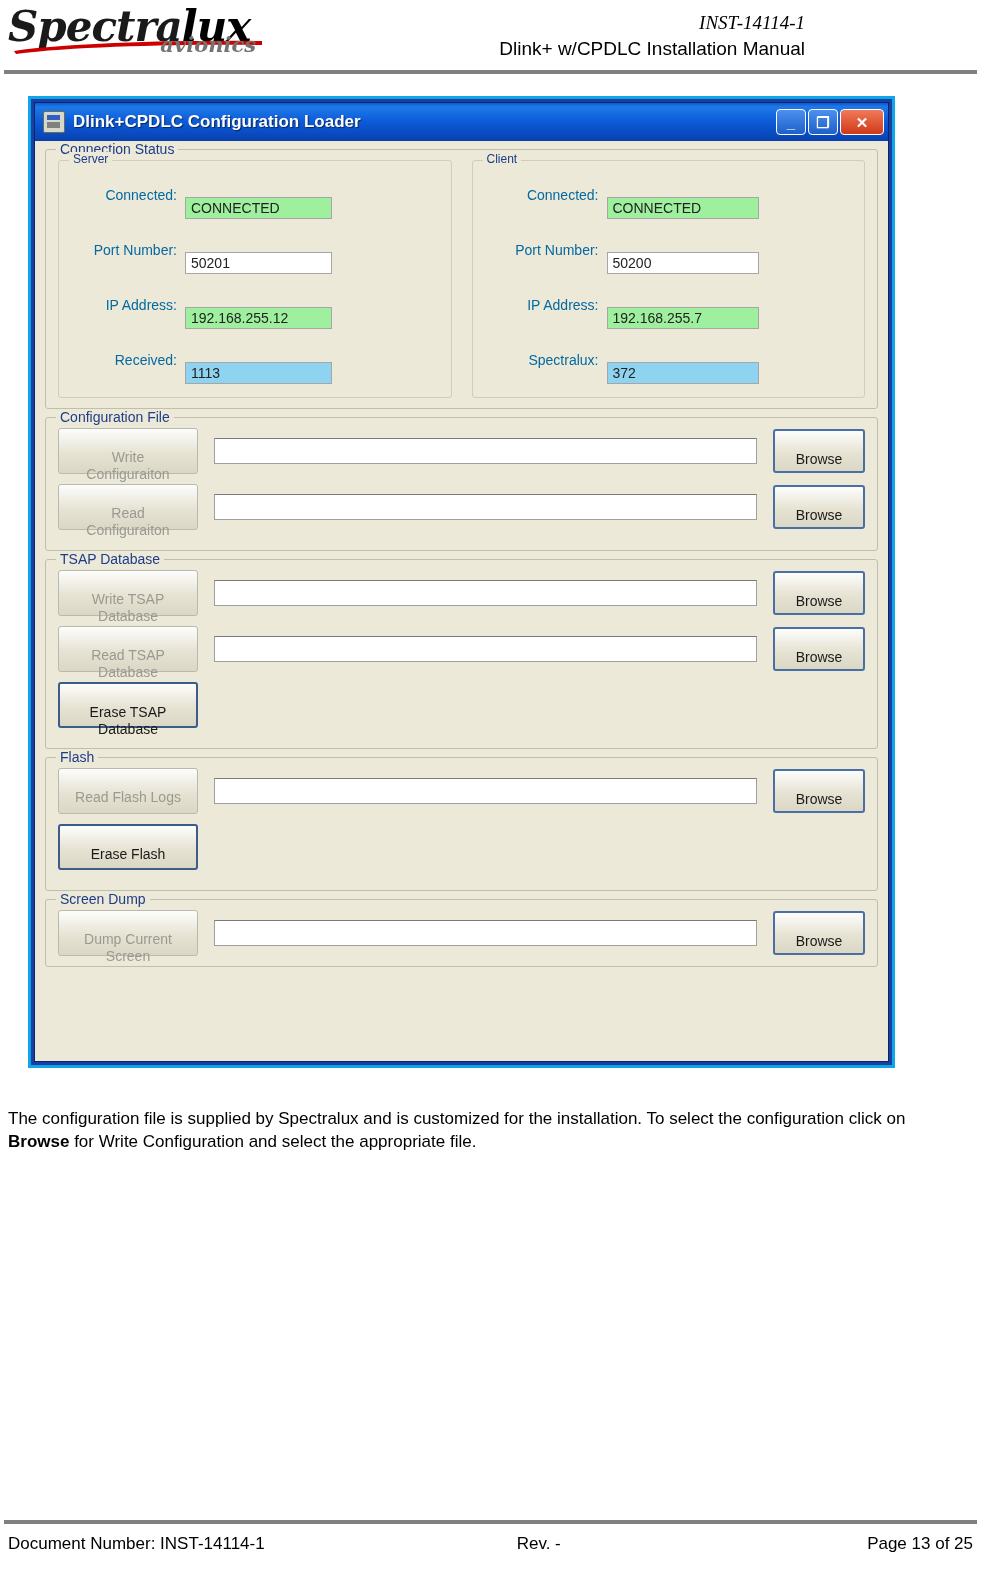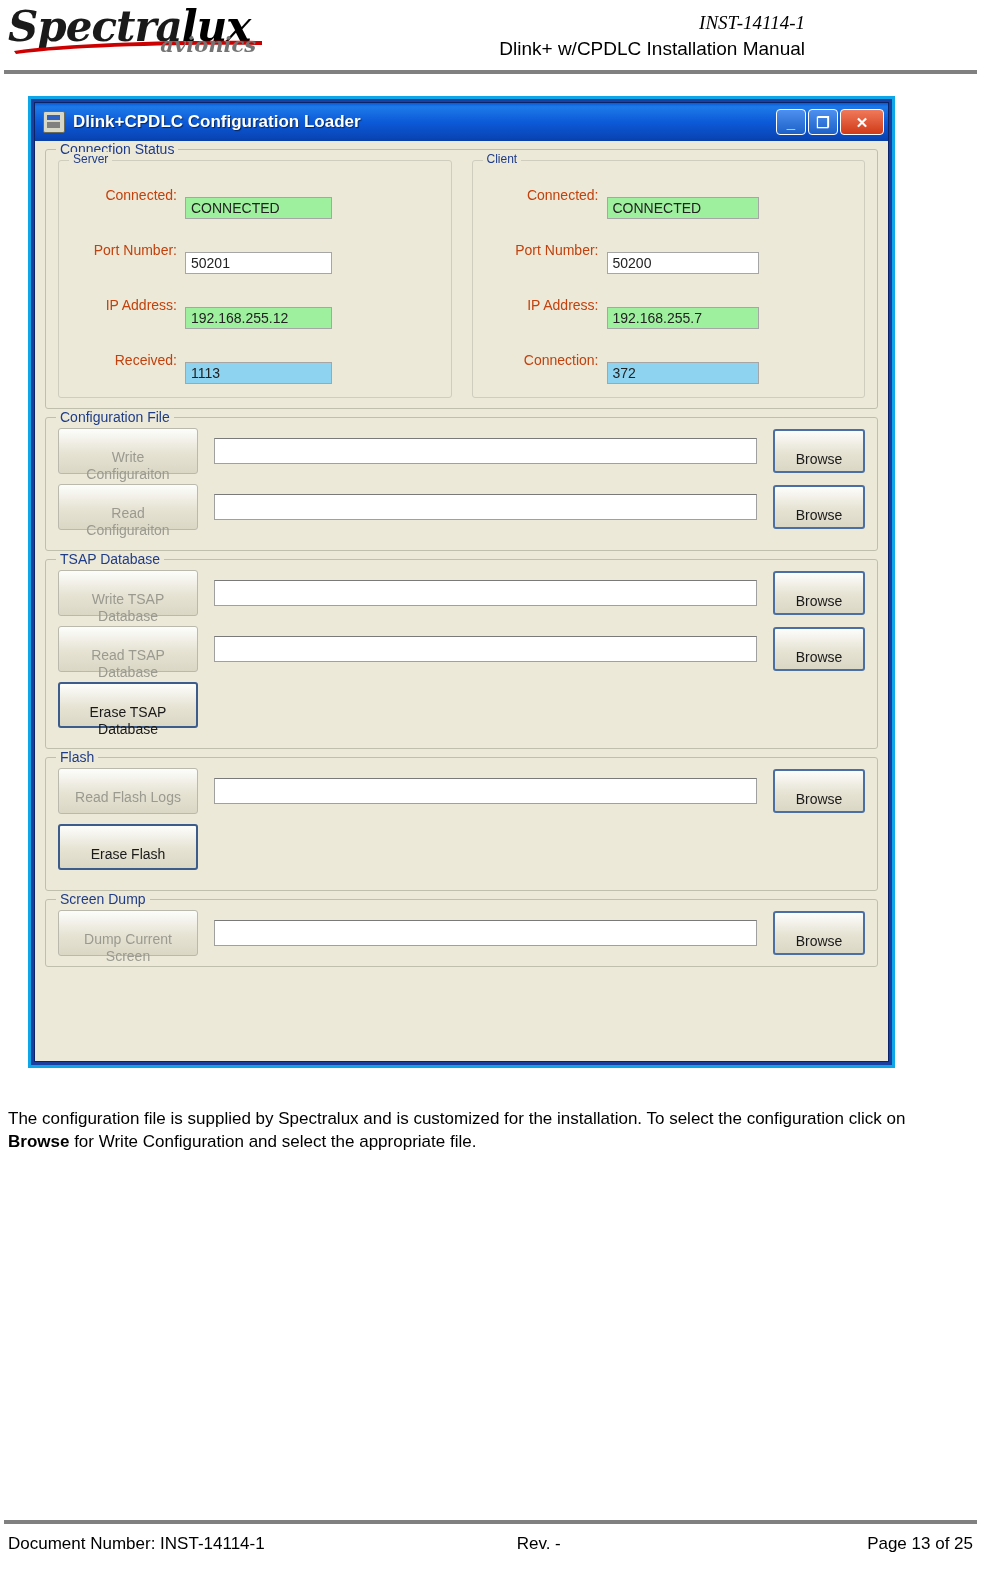--- a/index.html
+++ b/index.html
@@ -212,21 +212,21 @@
     display: flex;
     align-items: center;
     margin-bottom: 7px;
     font-size: 14px;
     color: #333;
   }
   .kv .k {
     text-align: right;
     padding-right: 8px;
     white-space: nowrap;
-    color: #c2410c;
+    color: #0369a1;
   }
   .server .k { width: 108px; }
   .client .k { width: 116px; }
   .val {
     border: 1px solid #a6a6a6;
     background: #fff;
     height: 20px;
     line-height: 20px;
     padding: 0 5px;
     font-size: 14px;
@@ -378,21 +378,21 @@
             </div>
             <div class="kv">
               <div class="k">Port Number:</div>
               <div class="val">50200</div>
             </div>
             <div class="kv">
               <div class="k">IP Address:</div>
               <div class="val green">192.168.255.7</div>
             </div>
             <div class="kv">
-              <div class="k">Connection:</div>
+              <div class="k">Spectralux:</div>
               <div class="val blue">372</div>
             </div>
           </div>
         </div>
       </div>
 
       <div class="group">
         <div class="legend">Configuration File</div>
         <div class="ctlrow">
           <div class="btn wide disabled">Write

